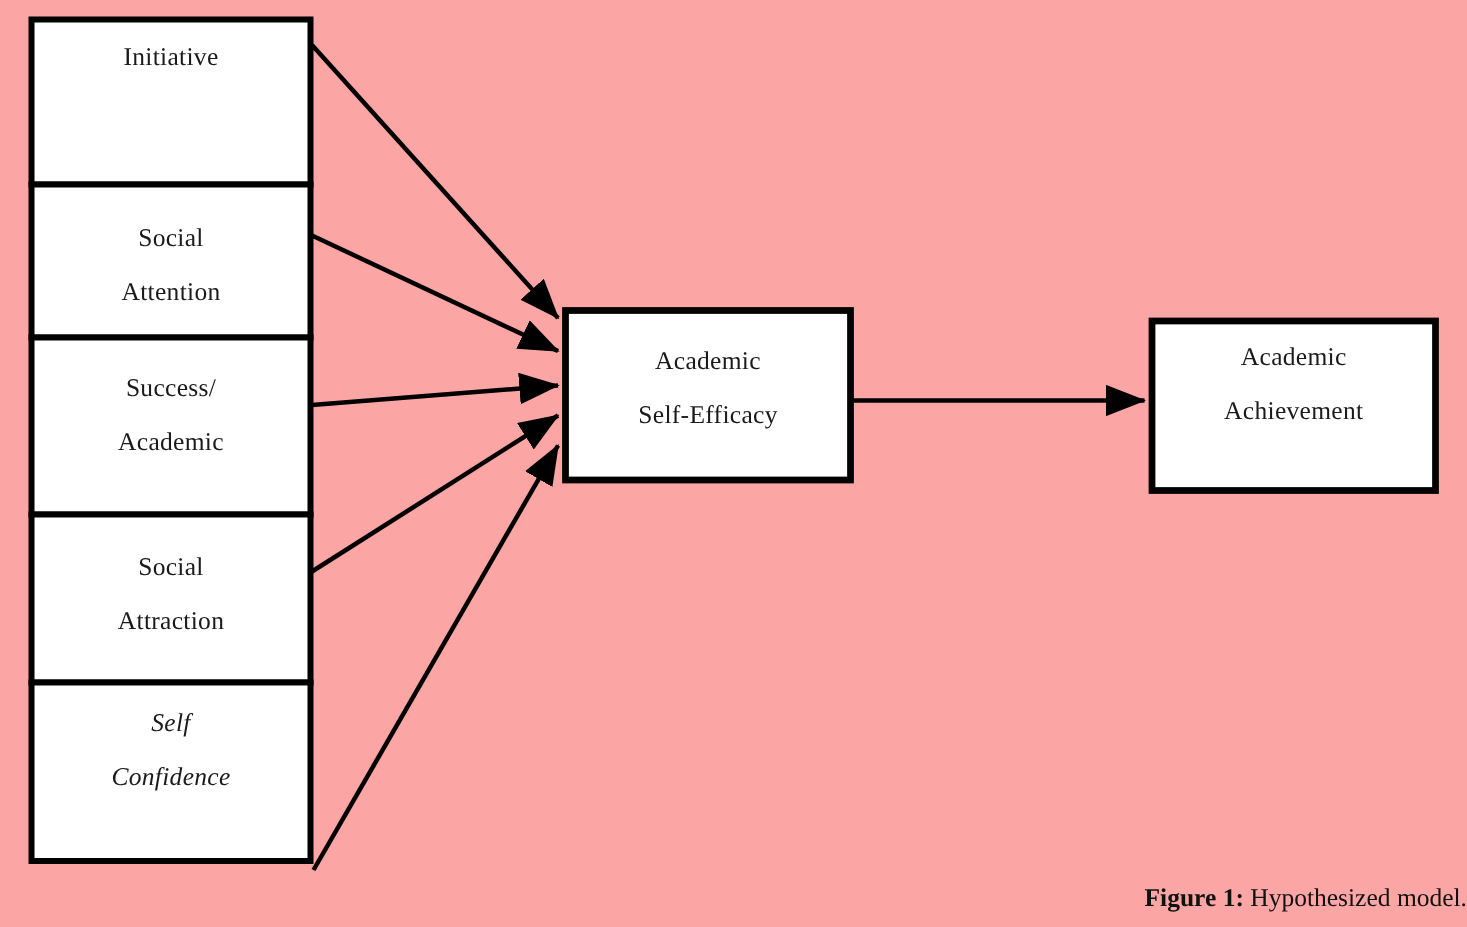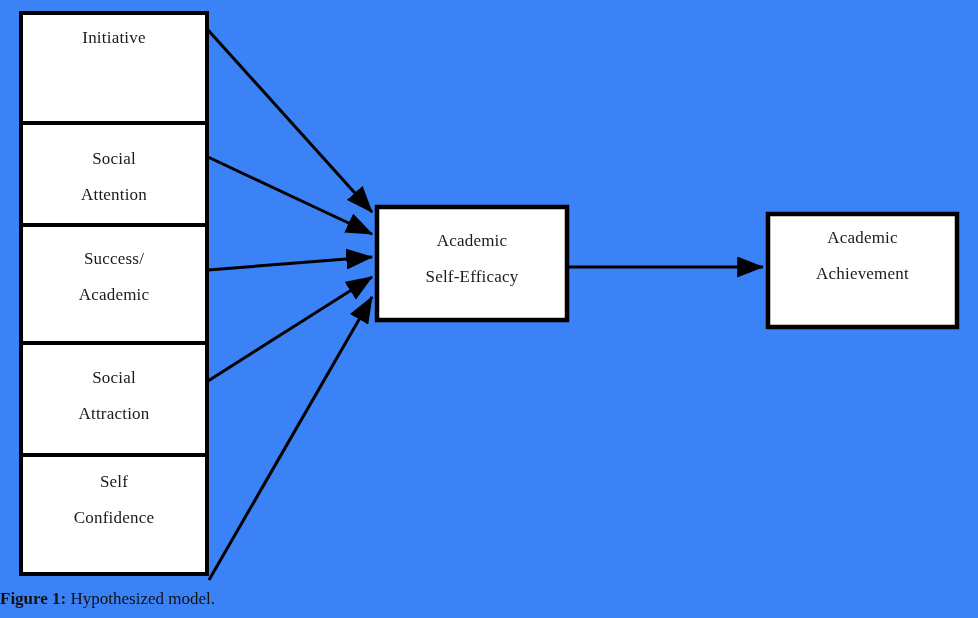--- a/index.html
+++ b/index.html
@@ -8,21 +8,21 @@
     background: #ffffff;
   }
   body {
     font-family: "Liberation Serif", "DejaVu Serif", serif;
     color: #000000;
   }
   #canvas {
     position: relative;
     width: 978px;
     height: 618px;
-    background: #3b82f6;
+    background: #fca5a5;
     overflow: hidden;
   }
   #diagram-svg {
     position: absolute;
     left: 0;
     top: 0;
     width: 978px;
     height: 618px;
   }
   .node-label {
@@ -36,39 +36,39 @@
     letter-spacing: 0.2px;
     pointer-events: none;
   }
   .predictor-label {
     width: 186px;
   }
   #label-initiative   { left: 21px;  top: 20px;  }
   #label-social-attention { left: 21px; top: 141px; }
   #label-success-failure  { left: 21px; top: 241px; }
   #label-social-attraction{ left: 21px; top: 360px; }
-  #label-self-confidence  { left: 21px; top: 464px; }
+  #label-self-confidence  { left: 21px; top: 464px; font-style: italic; }
 
   #label-academic-self-efficacy {
     left: 377px;
     top: 223px;
     width: 190px;
   }
   #label-academic-achievement {
     left: 768px;
     top: 220px;
     width: 189px;
   }
 
   #figure-caption {
     position: absolute;
     left: 0;
     top: 589px;
     width: 978px;
-    text-align: left;
+    text-align: right;
     font-family: "Liberation Serif", "DejaVu Serif", serif;
     font-size: 17px;
     color: #111111;
   }
   #figure-caption .caption-prefix {
     font-weight: bold;
   }
 </style>
 </head>
 <body>

